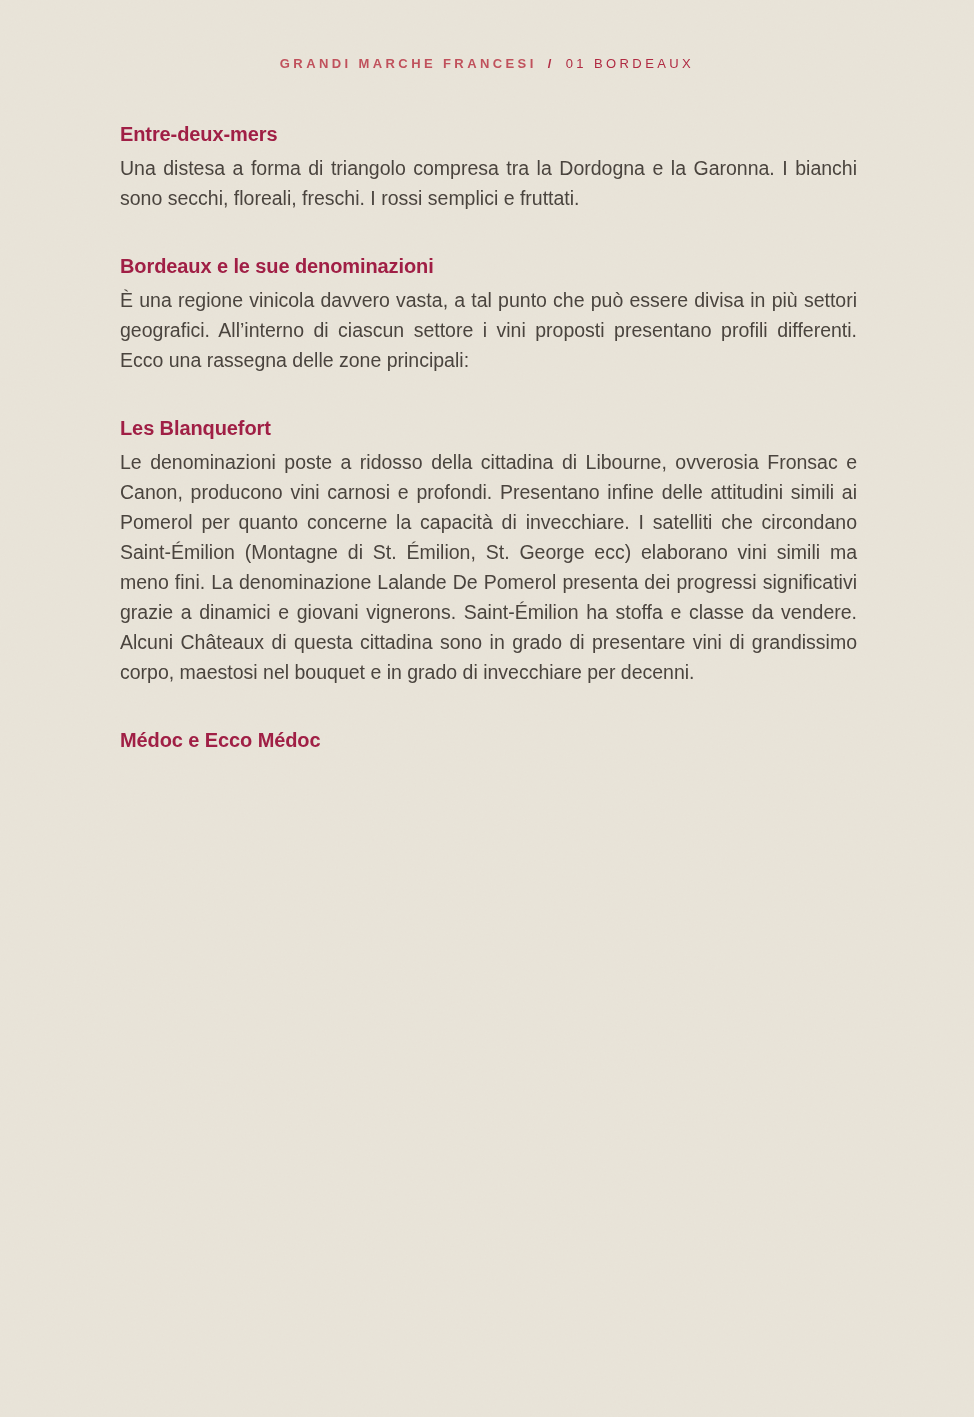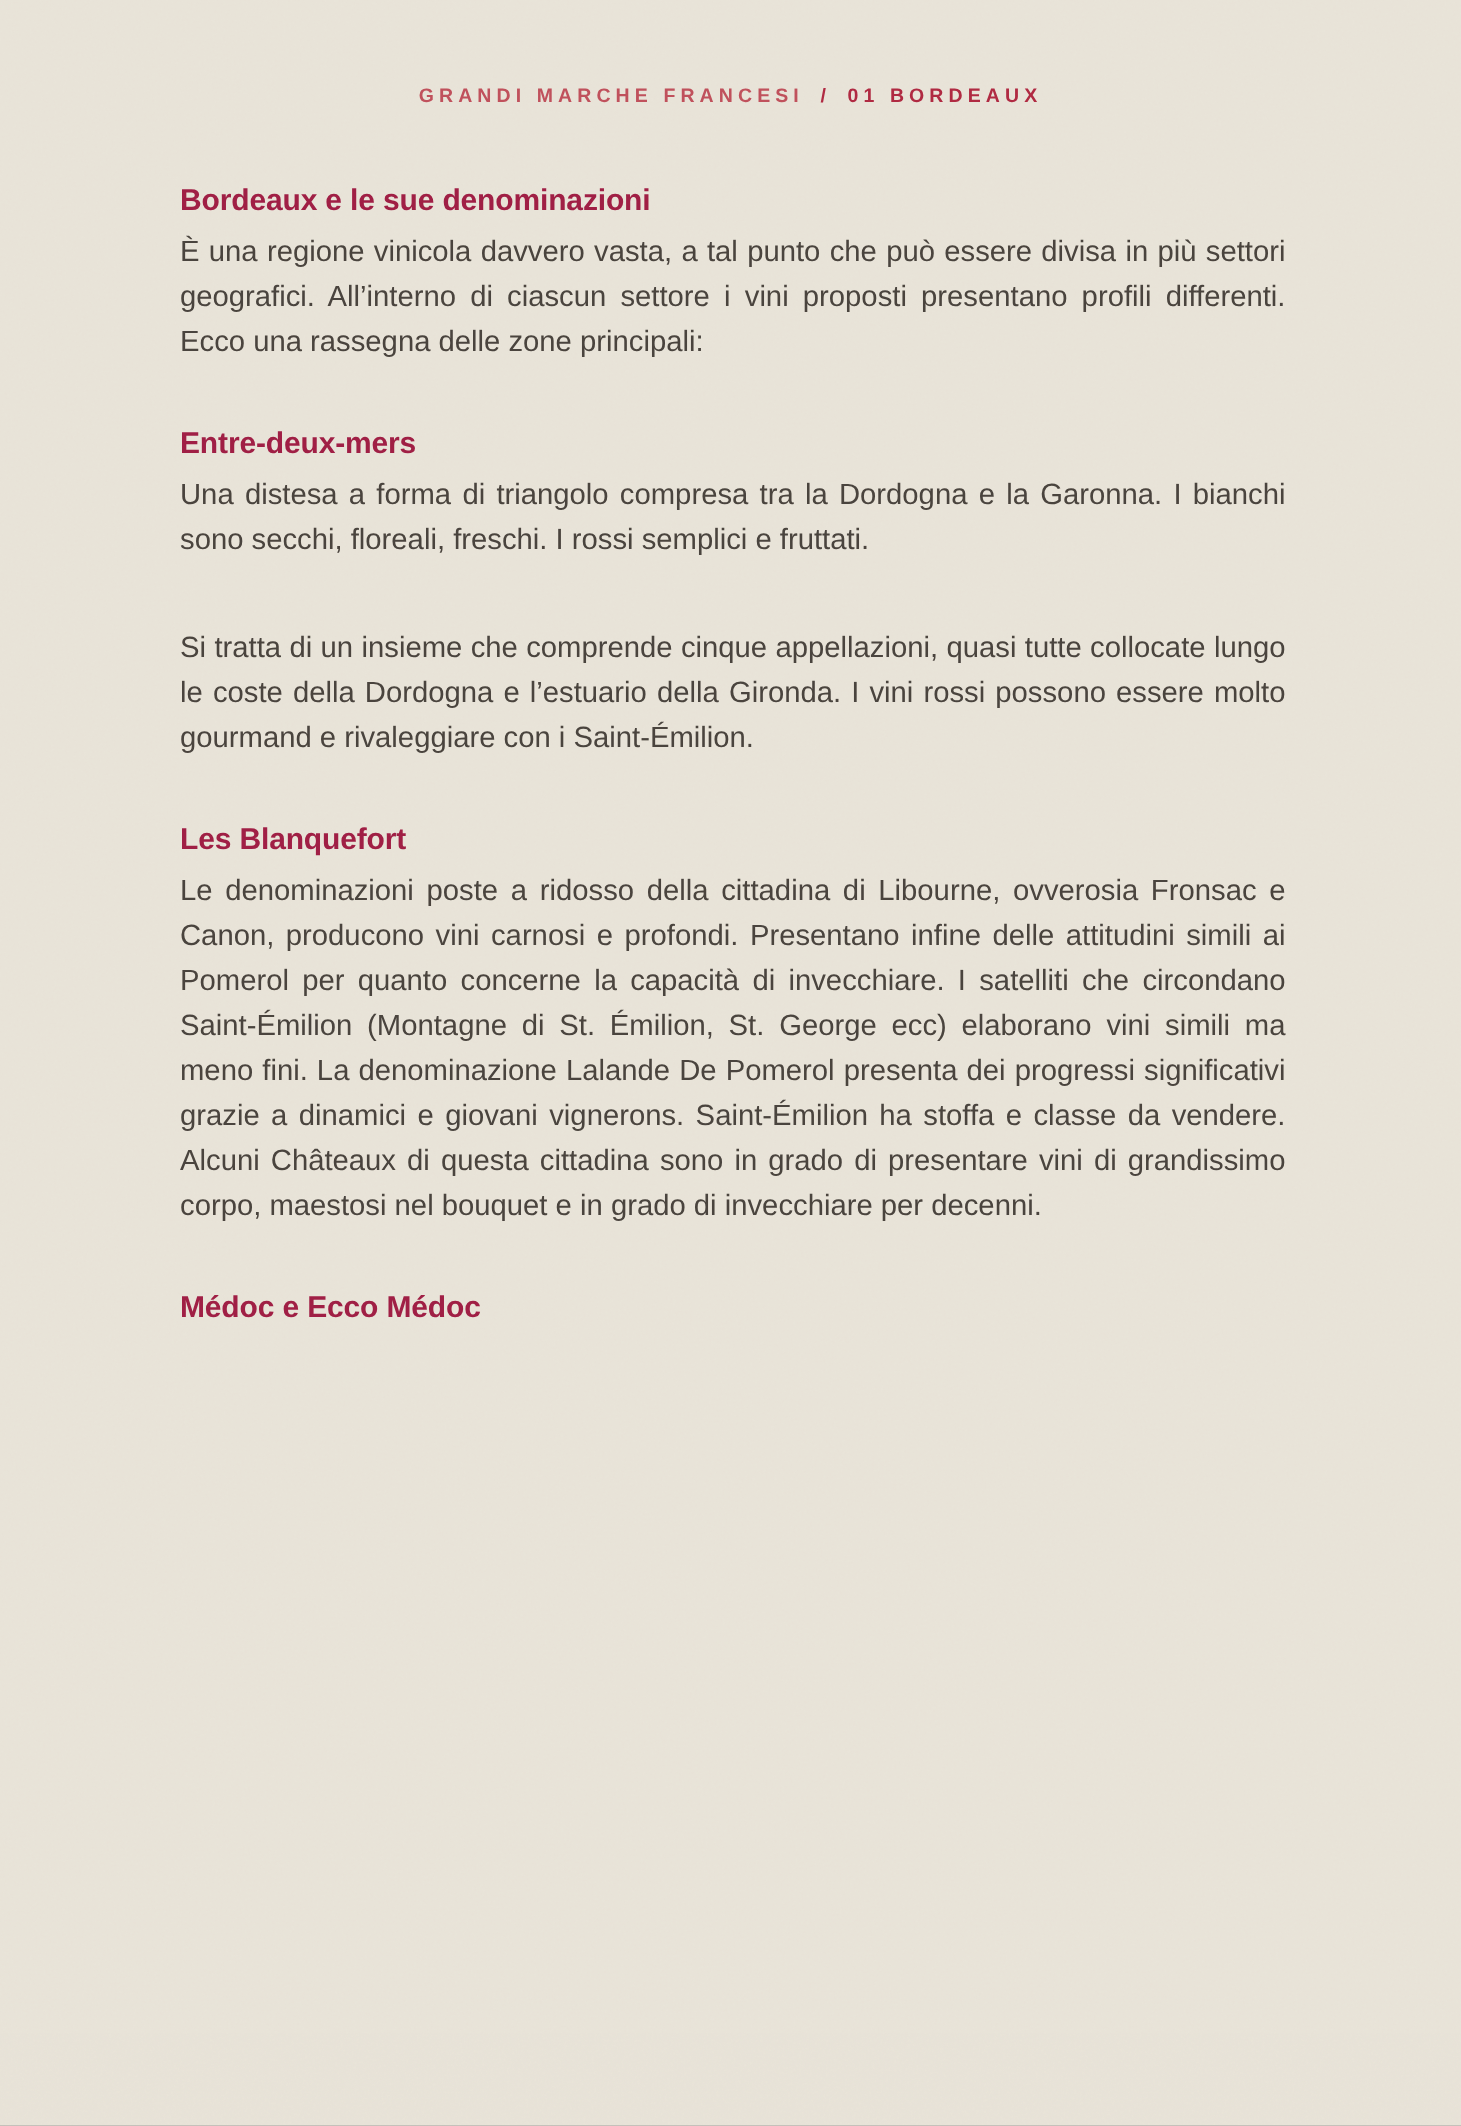--- a/index.html
+++ b/index.html
@@ -44,21 +44,21 @@
     color: var(--header-series-red);
     font-weight: bold;
   }
   .kicker-sep {
     color: var(--header-chapter-red);
     font-weight: bold;
     margin: 0 4px;
   }
   .kicker-chapter {
     color: var(--header-chapter-red);
-    font-weight: bold;
+    font-weight: normal;
   }
   .content {
     position: relative;
     padding: 52px 117px 0 120px;
   }
   .sec {
     margin-bottom: 42px;
   }
   .sec h2 {
     margin: 0;
@@ -95,31 +95,30 @@
 
   <header class="kicker">
     <span class="kicker-series">GRANDI MARCHE FRANCESI</span>
     <span class="kicker-sep">/</span>
     <span class="kicker-chapter">01 BORDEAUX</span>
   </header>
 
   <main class="content">
 
     <section class="sec">
+      <h2>Entre-deux-mers</h2>
+      <p>Una distesa a forma di triangolo compresa tra la Dordogna e la Garonna. I bianchi sono secchi, floreali, freschi. I rossi semplici e fruttati.</p>
+    </section>
+
+    <section class="sec">
       <h2>Bordeaux e le sue denominazioni</h2>
       <p>È una regione vinicola davvero vasta, a tal punto che può essere divisa in più settori geografici. All’interno di ciascun settore i vini proposti presentano profili differenti. Ecco una rassegna delle zone principali:</p>
     </section>
 
     <section class="sec">
-      <h2>Entre-deux-mers</h2>
-      <p>Una distesa a forma di triangolo compresa tra la Dordogna e la Garonna. I bianchi sono secchi, floreali, freschi. I rossi semplici e fruttati.</p>
-    </section>
-
-    <section class="sec">
-      <p>Si tratta di un insieme che comprende cinque appellazioni, quasi tutte collocate lungo le coste della Dordogna e l’estuario della Gironda. I vini rossi possono essere molto gourmand e rivaleggiare con i Saint-Émilion.</p>
     </section>
 
     <section class="sec">
       <h2>Les Blanquefort</h2>
       <p>Le denominazioni poste a ridosso della cittadina di Libourne, ovverosia Fronsac e Canon, producono vini carnosi e profondi. Presentano infine delle attitudini simili ai Pomerol per quanto concerne la capacità di invecchiare. I satelliti che circondano Saint-Émilion (Montagne di St. Émilion, St. George ecc) elaborano vini simili ma meno fini. La denominazione Lalande De Pomerol presenta dei progressi significativi grazie a dinamici e giovani vignerons. Saint-Émilion ha stoffa e classe da vendere. Alcuni Châteaux di questa cittadina sono in grado di presentare vini di grandissimo corpo, maestosi nel bouquet e in grado di invecchiare per decenni.</p>
     </section>
 
     <section class="sec">
       <h2>Médoc e Ecco Médoc</h2>
     </section>

